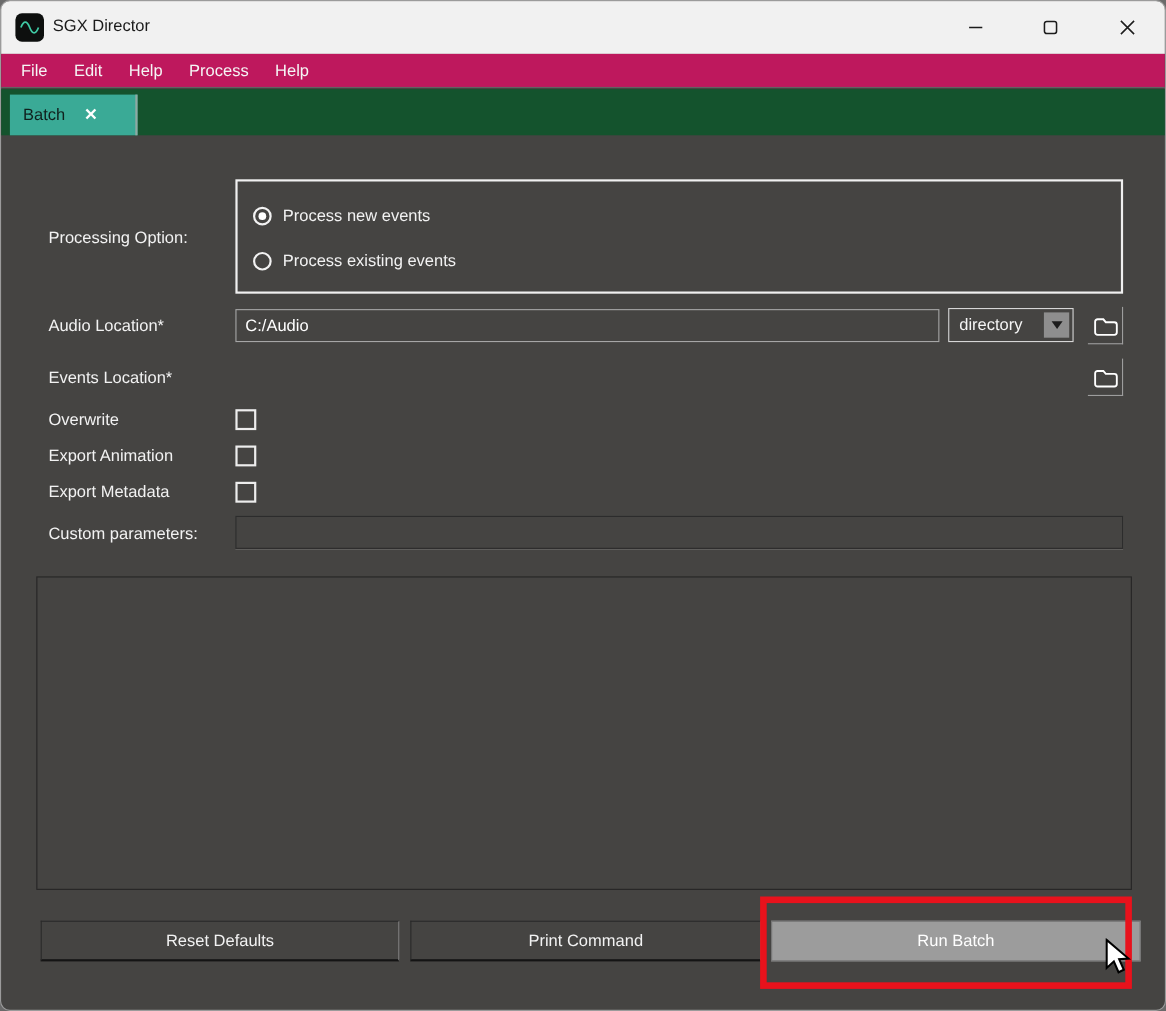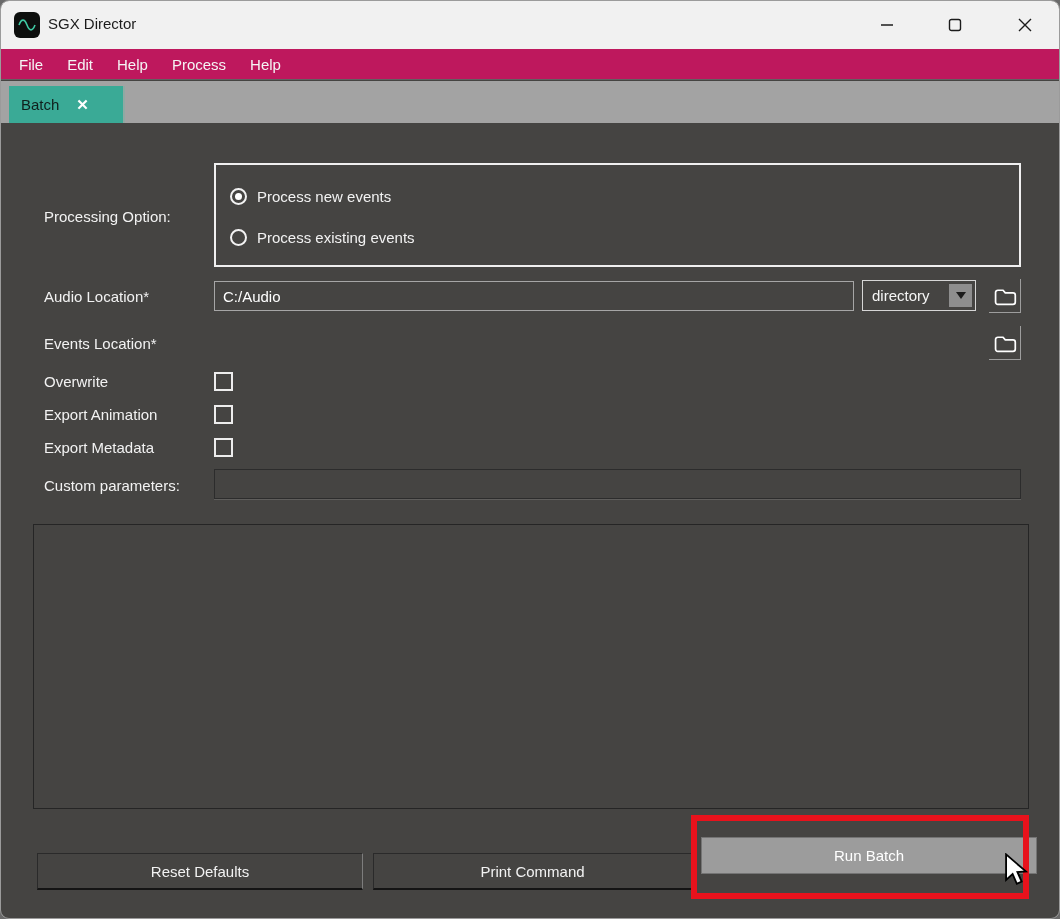--- a/index.html
+++ b/index.html
@@ -19,21 +19,21 @@
   .win-btn { position:absolute; top:0; width:46px; height:47px; display:flex; align-items:center; justify-content:center; }
   .win-btn svg { display:block; }
   
   .menubar {
     position:absolute; left:0; top:48px; width:100%; height:31px;
     background:#be185d; border-bottom:1px solid #616161;
     display:flex; align-items:center; padding:0 16px; gap:20px;
   }
   .menu-item { color:#f5f5f5; font-size:15px; padding:2px 2px; }
   
-  .tabbar { position:absolute; left:0; top:80px; width:100%; height:42px; background:#a3a3a3; }
+  .tabbar { position:absolute; left:0; top:80px; width:100%; height:42px; background:#14532d; }
   .tab {
     position:absolute; left:8px; top:5px; width:116px; height:37px;
     display:flex; align-items:center; padding:0 12px; gap:17px;
     border-right:2px solid #8fa9a3;
   }
   .tab-label { color:#10201d; font-size:15px; }
   .tab-close { color:#ffffff; font-size:15px; font-weight:bold; line-height:1; }
   
   .flabel { position:absolute; color:#f2f2f2; font-size:15px; line-height:20px; white-space:nowrap; }
   .groupbox { position:absolute; left:213px; top:162px; width:807px; height:104px; border:2px solid #f0f0f0; }
@@ -67,21 +67,21 @@
     border-right:1px solid #9d9d9d; border-bottom:1px solid #9d9d9d; background:transparent;
   }
   .checkbox { position:absolute; left:213px; width:19px; height:19px; border:2px solid #ededed; background:transparent; }
   .outpanel { position:absolute; left:32px; top:523px; width:996px; height:285px; border:1px solid #252525; background:#454442; }
   
   .flat-btn {
     position:absolute; top:836px; height:37px; background:transparent;
     border-top:1px solid #2a2a2a; border-left:1px solid #2a2a2a;
     border-right:1px solid #7d7d7d; border-bottom:2px solid #141414;
     color:#f2f2f2; font-size:15px; font-family:"Liberation Sans", sans-serif;
-    display:flex; align-items:center; justify-content:center;margin-top:16px;
+    display:flex; align-items:center; justify-content:center;
   }
   .run-btn {
     position:absolute; left:700px; top:836px; width:336px; height:37px;
     background:#9c9c9c; border:1px solid #747474; color:#ffffff; font-size:15px;
     font-family:"Liberation Sans", sans-serif;
     display:flex; align-items:center; justify-content:center;
   }
   .red-box { position:absolute; left:690px; top:814px; width:338px; height:84px; border:6px solid #e8121c; pointer-events:none; }
   .cursor { position:absolute; left:1001px; top:852px; pointer-events:none; }
 </style>

